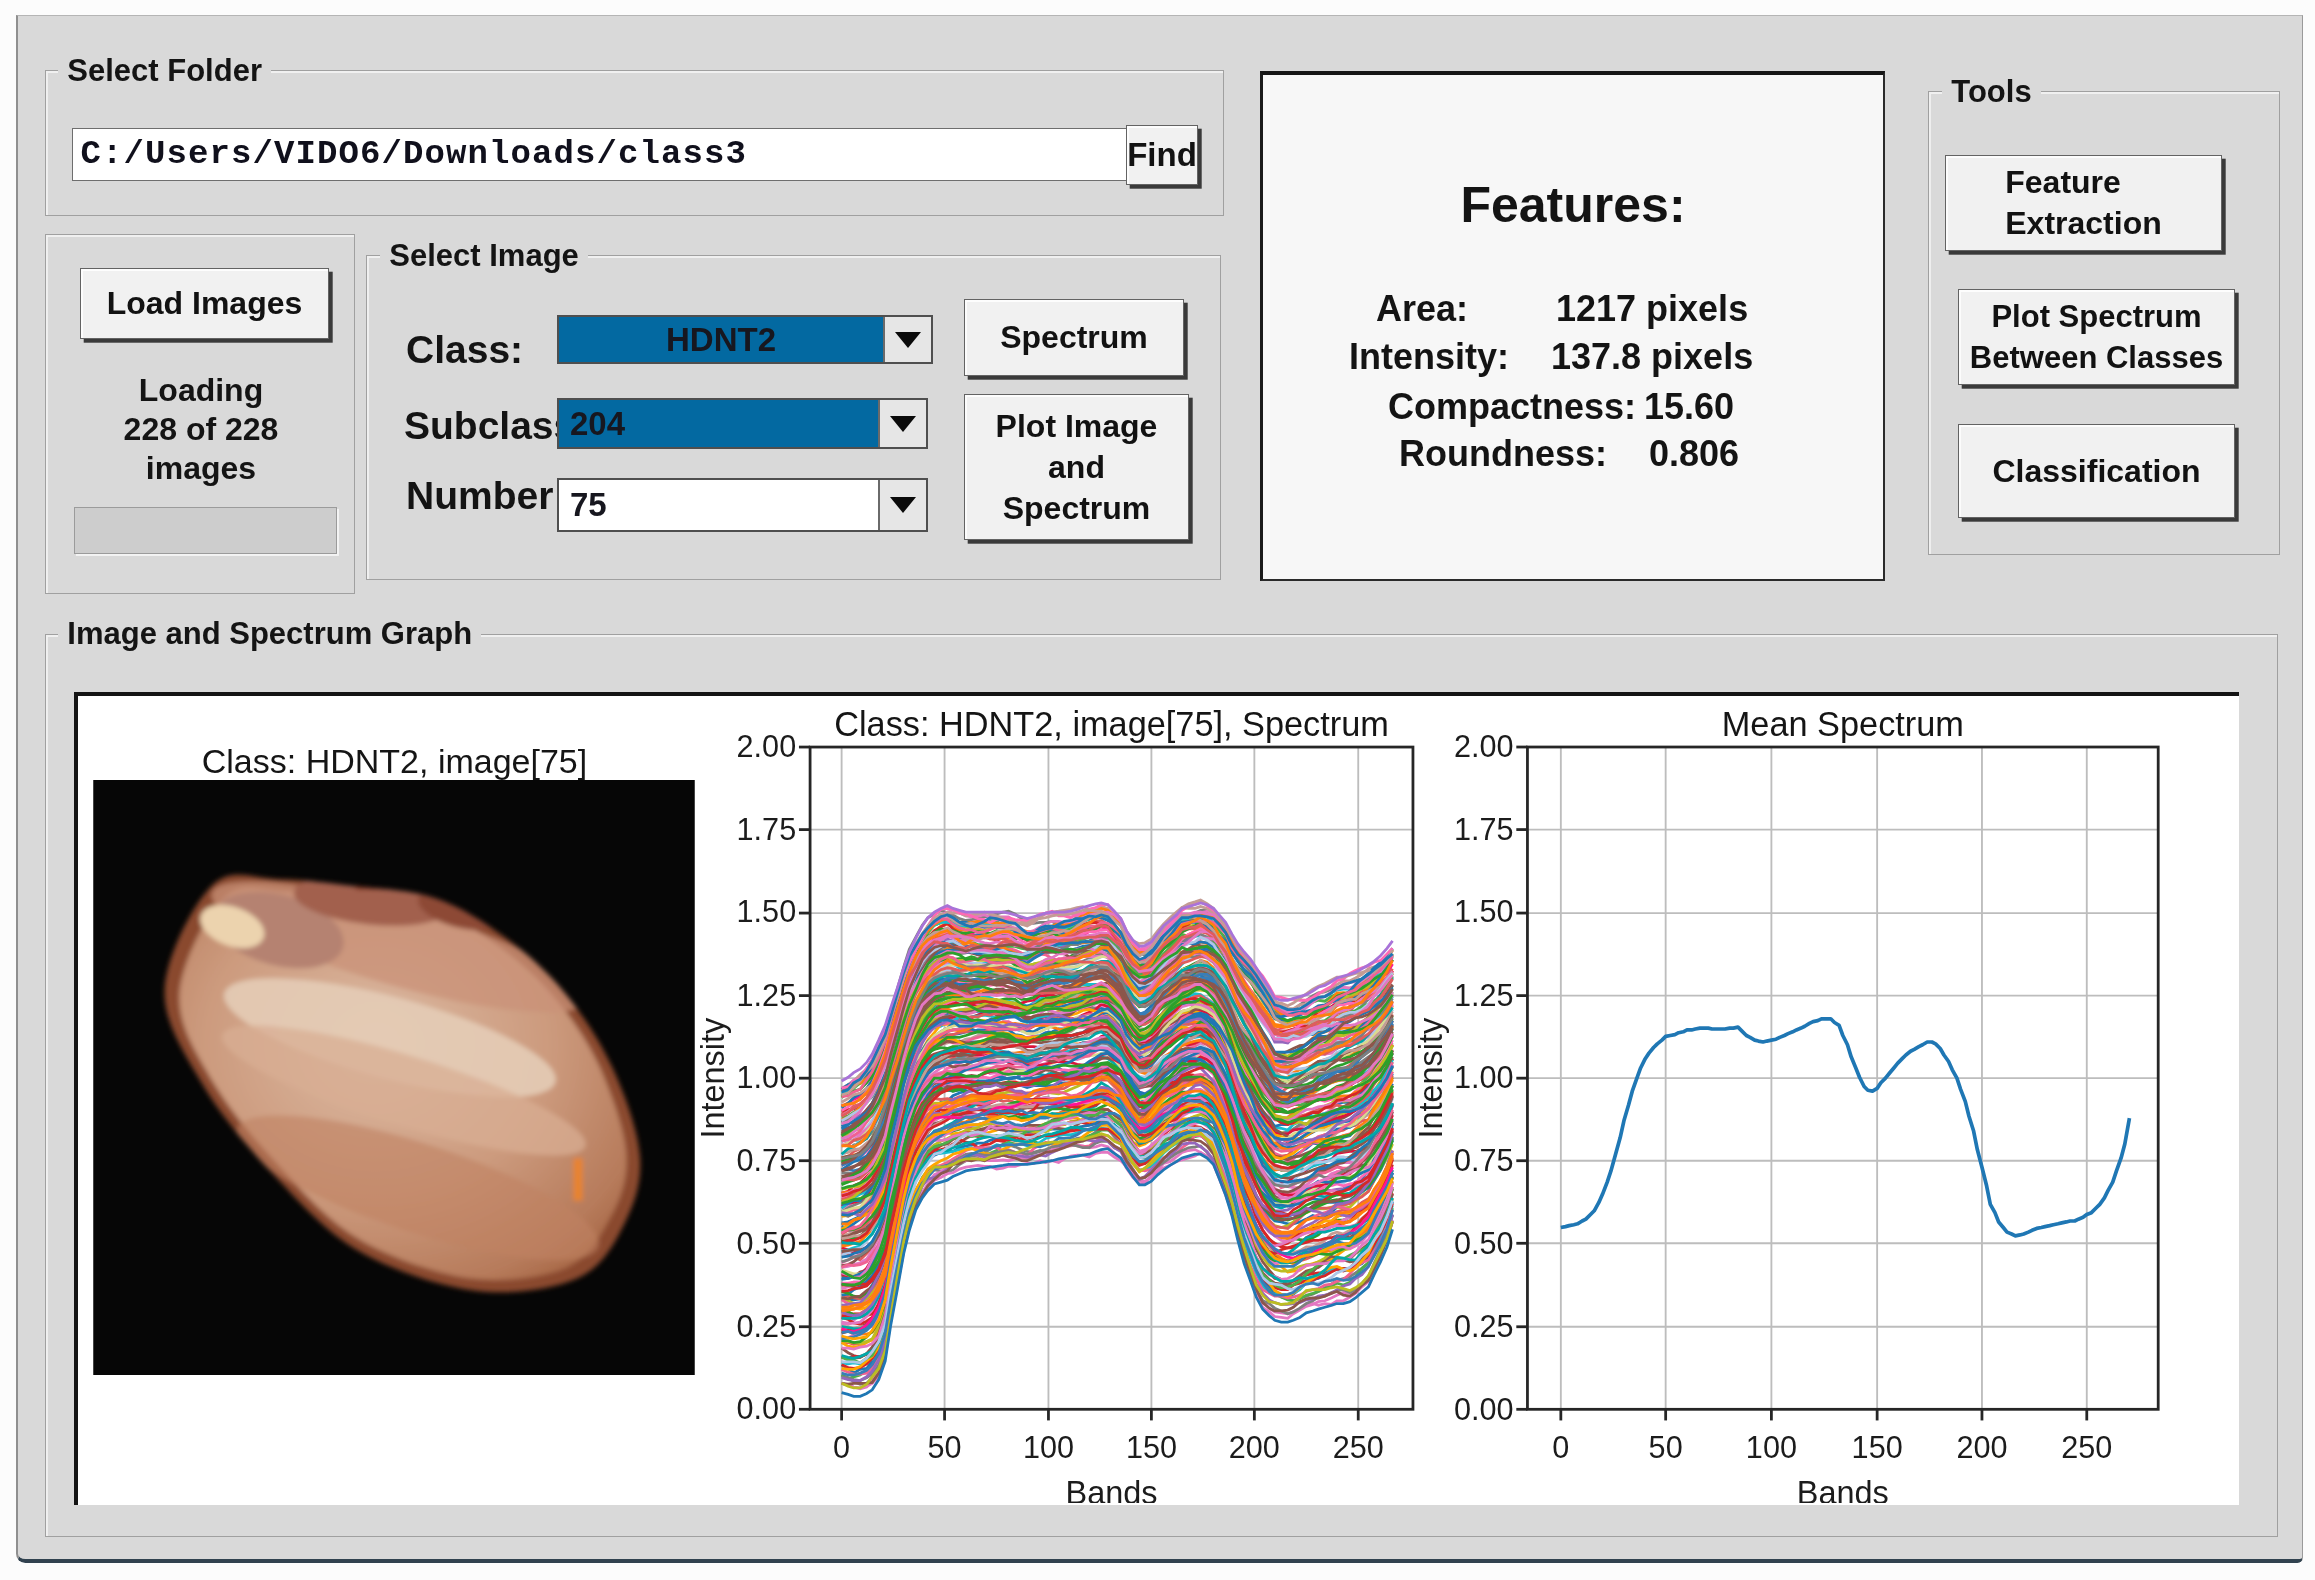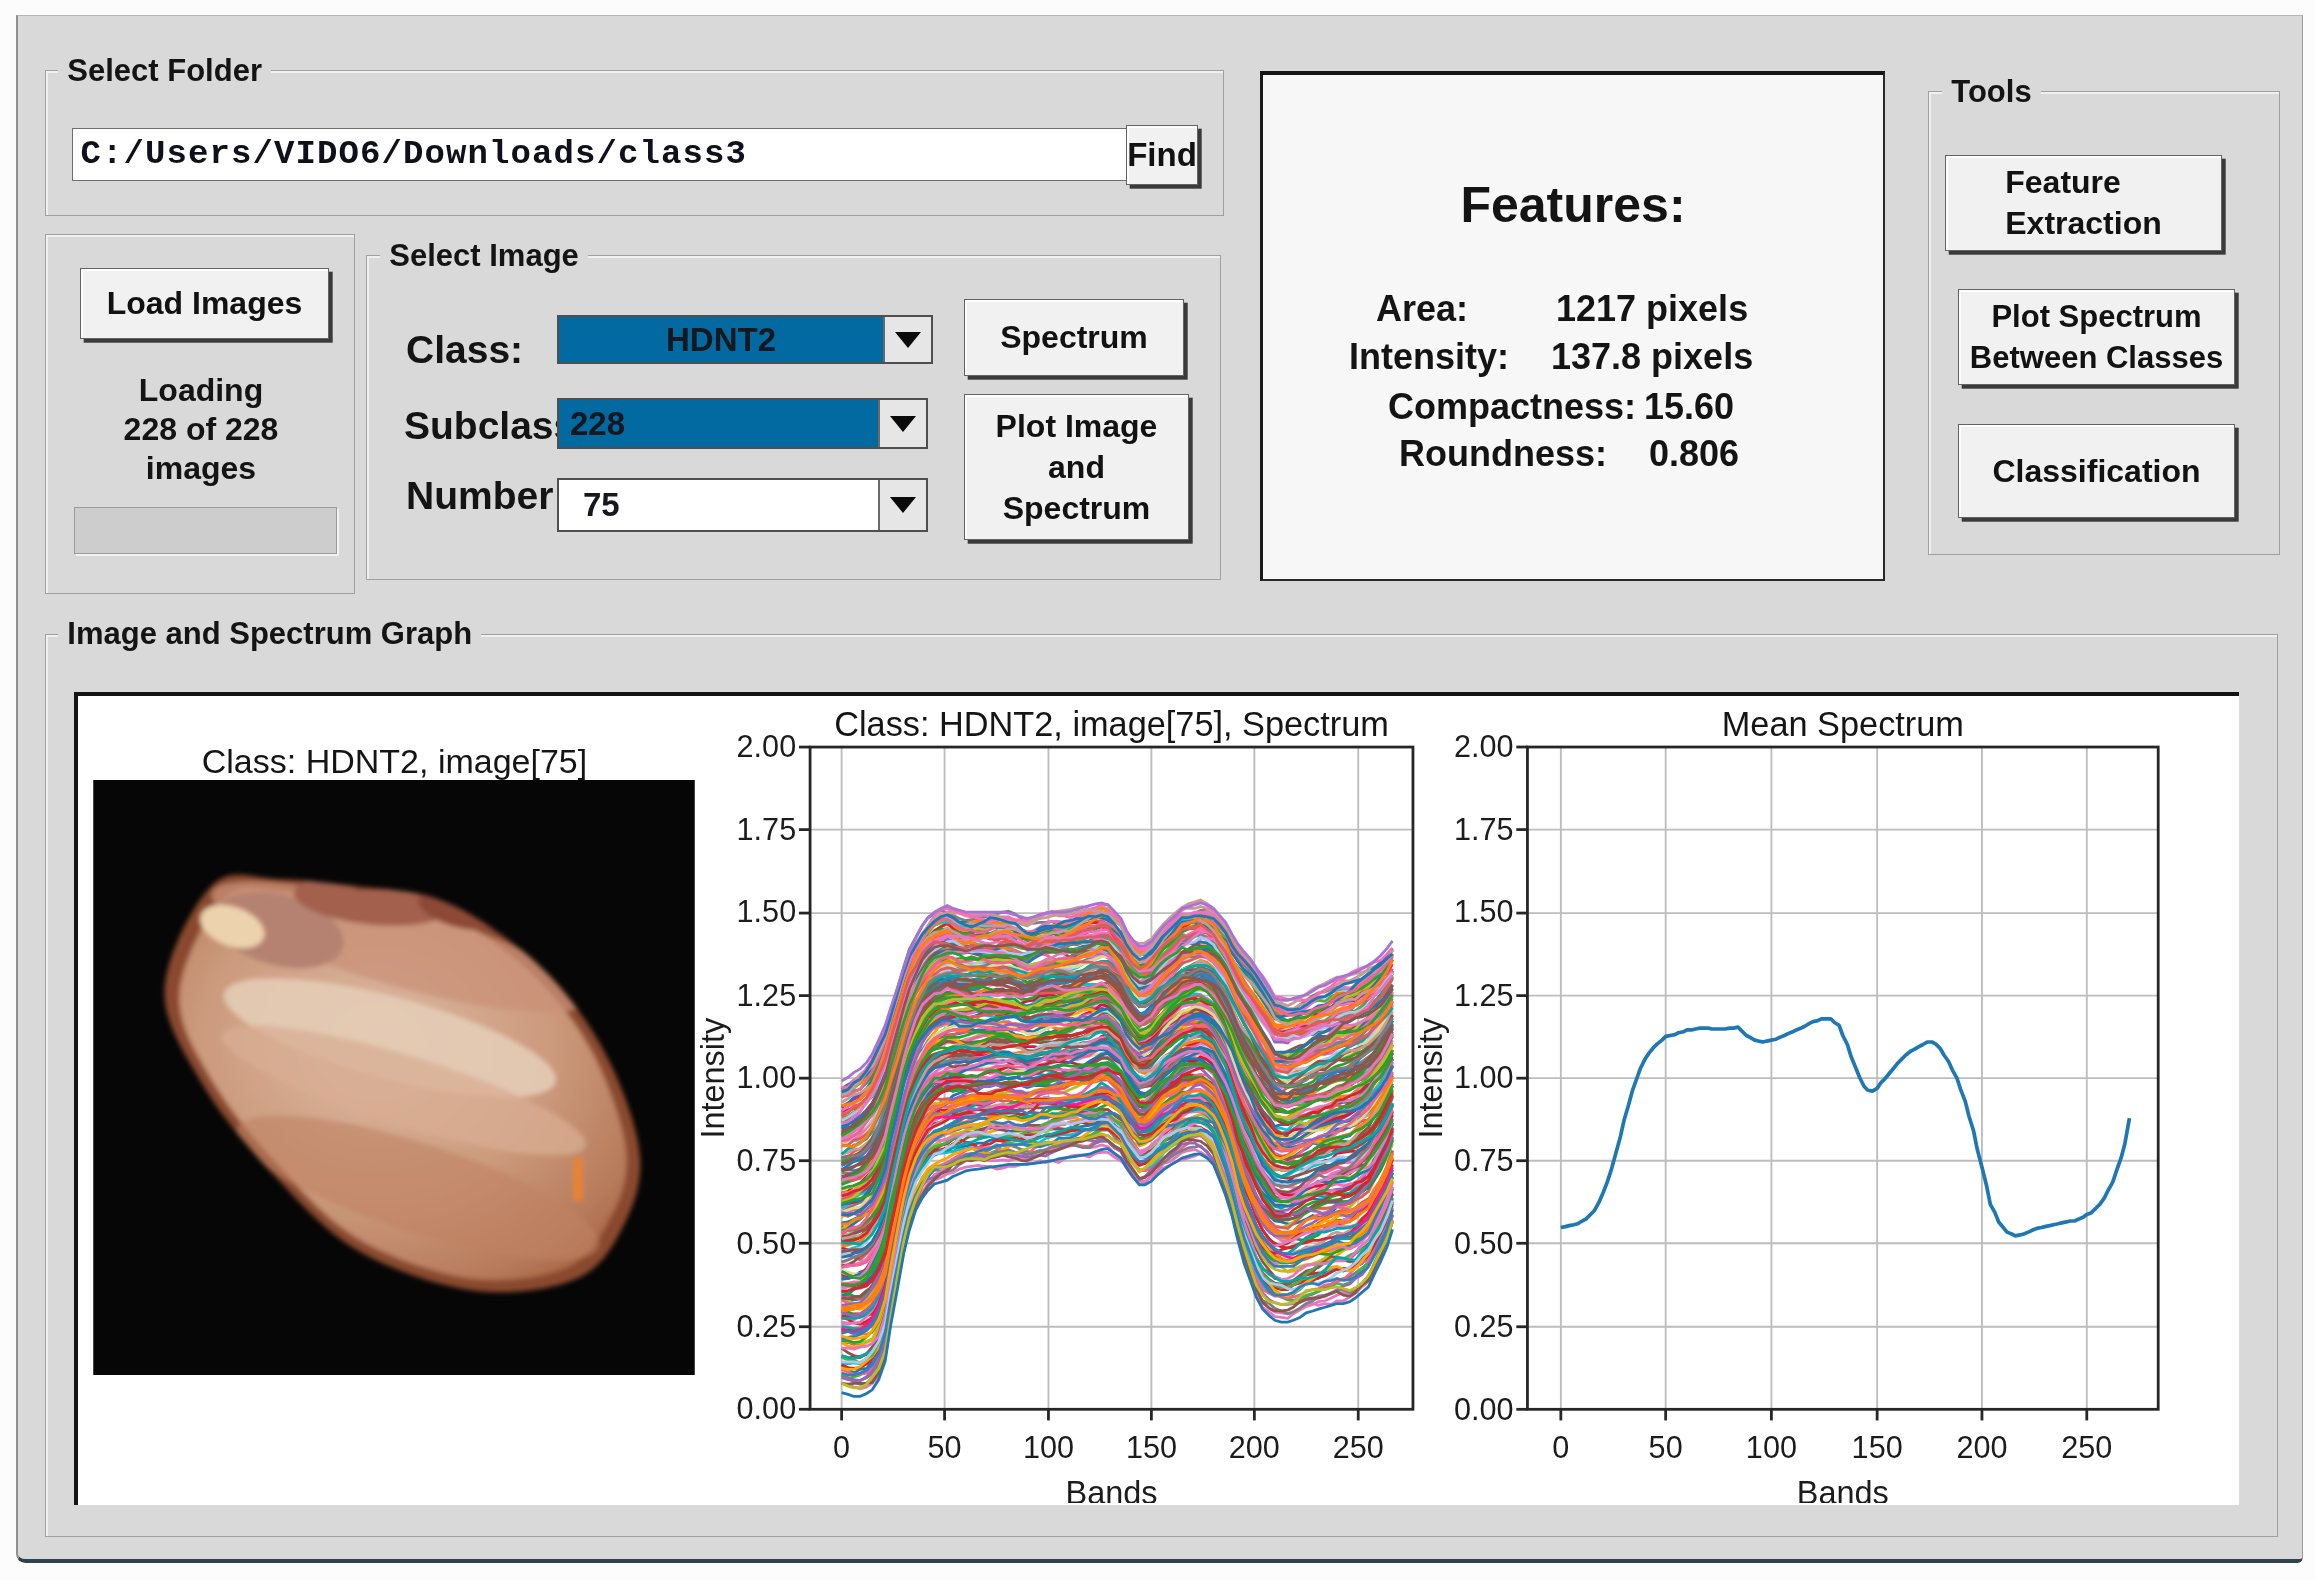--- a/index.html
+++ b/index.html
@@ -47,27 +47,27 @@
 <div class="lbl" style="left:406px;top:328px;">Class:</div>
 <div class="lbl" style="left:404px;top:404px;">Subclass:</div>
 <div class="lbl" style="left:406px;top:474px;text-align:right;">Number:</div>
 <div class="combo" style="left:557px;top:315px;width:372px;height:45px;">
   <div class="val" style="justify-content:center;">HDNT2</div>
     <div class="arr">
       <div class="tri"></div>
     </div>
   </div>
 <div class="combo" style="left:557px;top:398px;width:367px;height:47px;">
-  <div class="val" style="padding-left:11px;">228</div>
+  <div class="val" style="padding-left:11px;">204</div>
     <div class="arr">
       <div class="tri"></div>
     </div>
   </div>
 <div class="combo" style="left:557px;top:478px;width:367px;height:50px;background:#fff;">
-  <div class="val" style="padding-left:24px;">75</div>
+  <div class="val" style="padding-left:11px;">75</div>
     <div class="arr">
       <div class="tri"></div>
     </div>
   </div>
 <div class="btn" style="left:964px;top:299px;width:218px;height:75px;font-size:32px;">Spectrum</div>
 <div class="btn" style="left:964px;top:394px;width:223px;height:144px;font-size:32px;line-height:41px;">Plot&nbsp;Image<br>and<br>Spectrum</div>
 
 <div class="abs" style="left:1260px;top:71px;width:620px;height:504px;background:#f7f7f7;
      border-top:4.6px solid #151515;border-left:3.7px solid #1a1a1a;border-right:2.8px solid #2a2a2a;
      border-bottom:2.8px solid #2a2a2a;"></div>

